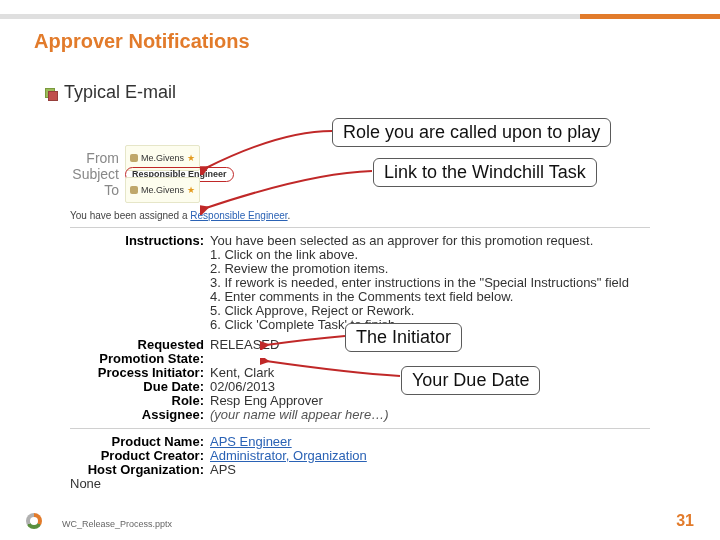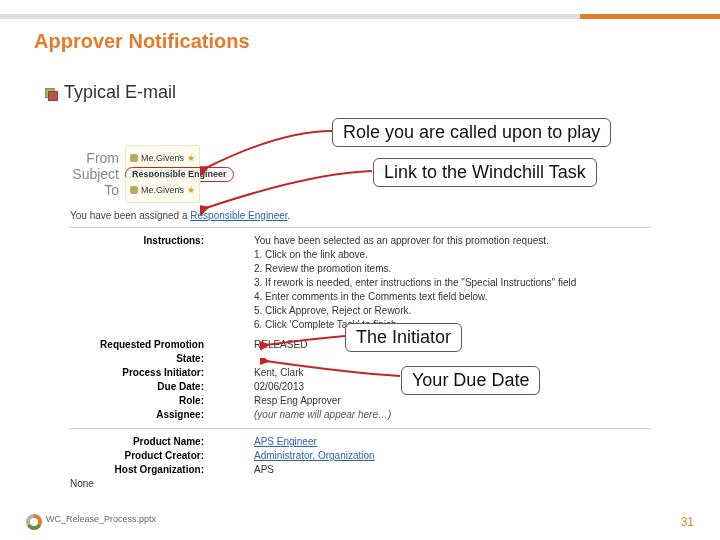--- a/index.html
+++ b/index.html
@@ -17,38 +17,38 @@
   .hdr { display: flex; align-items: center; height: 16px; }
   .hdr-label { width: 55px; text-align: right; color: #888; font-size: 14px; padding-right: 6px; }
   .hdr-val { color: #333; font-size: 10px; display: flex; align-items: center; gap: 4px; }
   .chip { display: inline-flex; align-items: center; gap: 3px; border: 1px solid #e6e6c8; background: #fdfdee; border-radius: 2px; padding: 12px 4px; height: 13px; font-size: 9px; }
   .chip .dot { width: 8px; height: 8px; background: #bfa76a; border-radius: 2px; }
   .chip .star { color: #e49b1f; font-size: 9px; }
   .subj-oval { display: inline-block; border: 1.2px solid #c02828; border-radius: 10px; padding: 0 6px; font-weight: 700; color: #333; font-size: 9px; line-height: 13px; }
   .assigned-line { margin-top: 12px; font-size: 10px; }
   .assigned-line .role { color: #2a62b5; text-decoration: underline; }
   .divider { border-top: 1px solid #d0d0d0; margin: 6px 0; }
-  .row { display: flex; font-size: 10px; line-height: 14px; gap: 44px; }
+  .row { display: flex; font-size: 13px; line-height: 14px; }
   .row-label { width: 140px; text-align: right; font-weight: 700; color: #000; padding-right: 6px; }
   .row-val { color: #333; }
   .row-val .link { color: #2a62b5; text-decoration: underline; }
   .instr-list .row-val { white-space: pre-line; }
   .assignee-note { font-style: italic; color: #555; }
   .callout { position: absolute; background: #fff; border: 1.5px solid #5a5a5a; border-radius: 6px; padding: 3px 10px; font-size: 18px; color: #111; z-index: 10; }
   .arrow { position: absolute; z-index: 5; }
   .c-role { top: 118px; left: 332px; }
   .c-link { top: 158px; left: 373px; }
   .c-init { top: 323px; left: 345px; }
   .c-due  { top: 366px; left: 401px; }
   .footer { position: absolute; left: 0; bottom: 10px; width: 720px; display: flex; align-items: center; justify-content: space-between; padding: 0 26px; font-size: 9px; color: #666; }
   .logo { width: 16px; height: 16px; position: relative; }
   .logo::before { content: ""; position: absolute; inset: 0; border-radius: 50%; background: conic-gradient(#e27b2b 0 120deg, #5a8f3d 120deg 240deg, #b0b0b0 240deg 360deg); }
   .logo::after { content: ""; position: absolute; left: 4px; top: 4px; width: 8px; height: 8px; border-radius: 50%; background: #fff; }
-  .foot-left { display: flex; align-items: flex-start; gap: 4px; }
-  .pagenum { color: #e27b2b; font-weight: 400; font-size: 12px; text-align: right; }
+  .foot-left { display: flex; align-items: flex-end; gap: 20px; }
+  .pagenum { color: #e27b2b; font-weight: 700; font-size: 16px; text-align: right; }
 </style>
 </head>
 <body>
 
 <div class="slide">
   <div class="topbar"></div>
   <div class="title">Approver Notifications</div>
 
   <div class="bullet-row">
     <span class="bullet-icon"></span>

